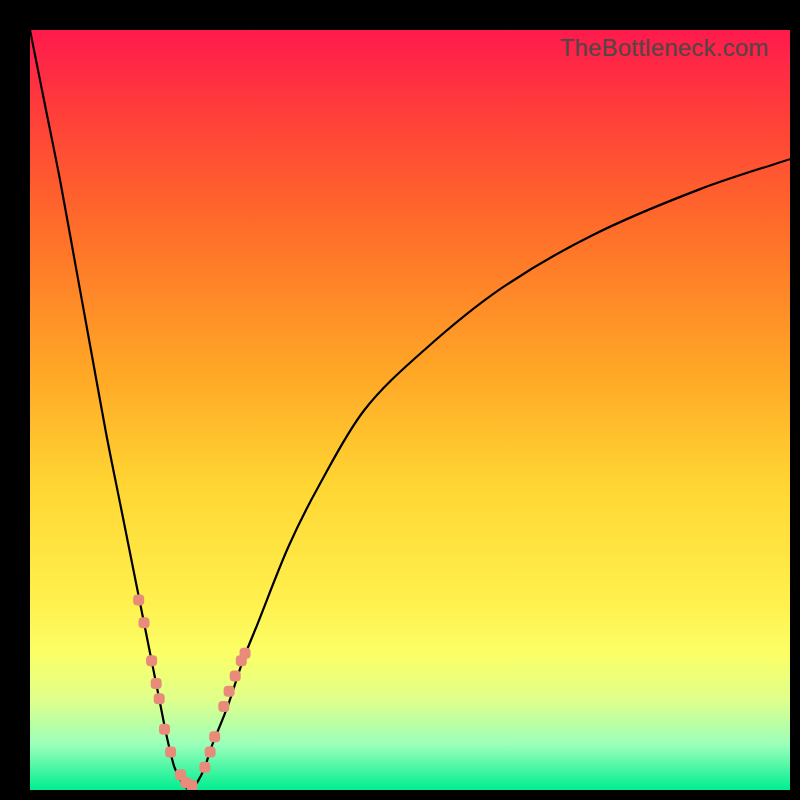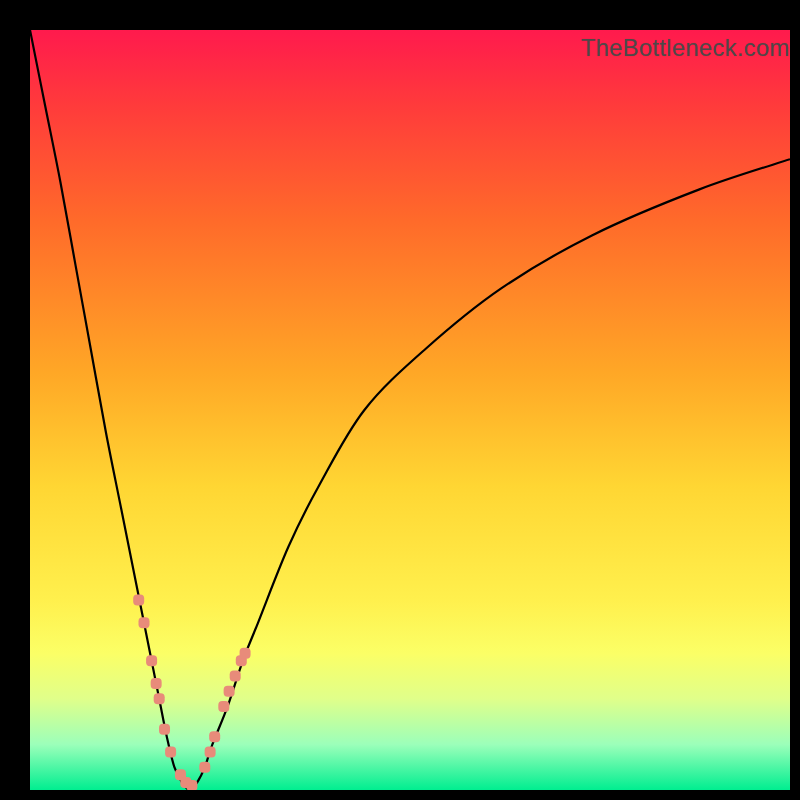--- a/index.html
+++ b/index.html
@@ -33,21 +33,21 @@
       #fff04d 75%,
       #fbff66 82%,
       #e0ff8a 88%,
       #9cffba 94%,
       #00ee90 100%
     );
   }
   .watermark {
     position: absolute;
     top: 4px;
-    right: 0;
+    right: 21px;
     color: #4a4a4a;
     font-size: 24px;
     font-weight: 500;
     letter-spacing: 0.2px;
     z-index: 10;
     text-shadow: 0 0 1px rgba(0,0,0,0.2);
   }
   svg.curve {
     position: absolute;
     left: 0;

